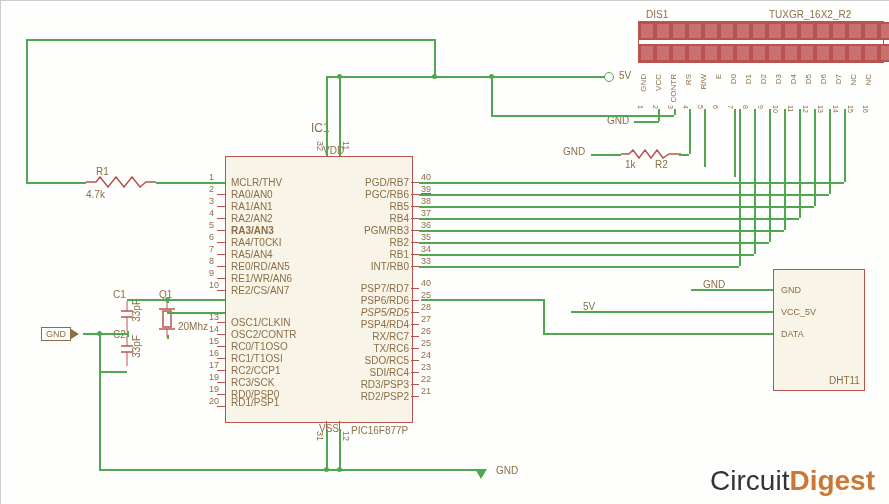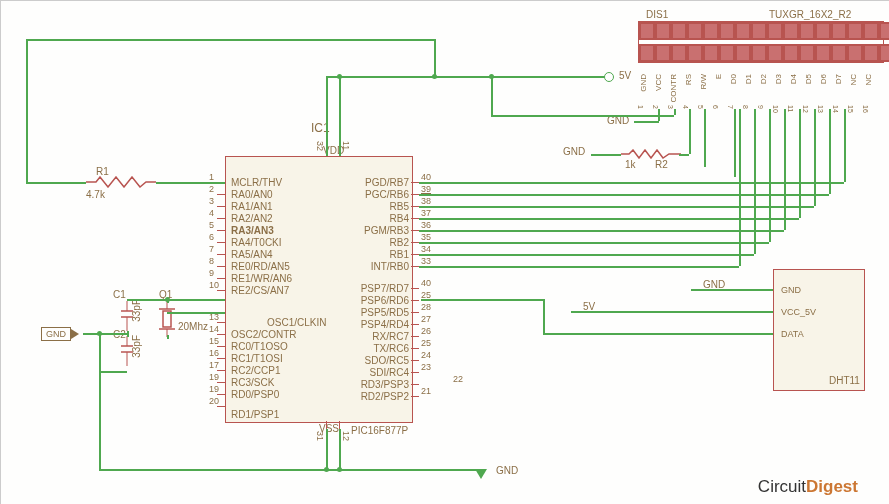--- a/index.html
+++ b/index.html
@@ -14,21 +14,21 @@
 .comp-label{position:absolute;font-size:10px;color:#8B6F47}
 .gnd-arrow{position:absolute;width:0;height:0;border-left:6px solid transparent;border-right:6px solid transparent;border-top:10px solid #4FA84F}
 .gnd-port{position:absolute;display:flex;align-items:center}
 .gnd-port-box{border:1px solid #8B6F47;padding:1px 4px;font-size:9px}
 .gnd-port-tri{width:0;height:0;border-top:5px solid transparent;border-bottom:5px solid transparent;border-left:8px solid #8B6F47}
 .lcd-module{position:absolute;border:1px solid #B85450}
 .lcd-strip{display:flex}
 .lcd-cell{width:14px;height:16px;border:1px solid #B85450;background:#B85450}
 .lcd-cell-inner{width:12px;height:14px;margin:1px;background:#C97070}
 .lcd-label{position:absolute;font-size:8px;color:#8B6F47;writing-mode:vertical-rl;transform:rotate(180deg)}
-.logo{position:absolute;right:32px;bottom:8px;font-size:17px;font-weight:300;color:#333}
+.logo{position:absolute;right:15px;bottom:8px;font-size:28px;font-weight:300;color:#333}
 .logo b{font-weight:700;color:#c73}
 .resistor{position:absolute;height:1px}
 .resistor svg{display:block}
 .cap{position:absolute}
 .crystal{position:absolute}
 .junction{position:absolute;width:5px;height:5px;background:#4FA84F;border-radius:50%;margin-left:-2px;margin-top:-2px}
 .vcc-circle{position:absolute;width:8px;height:8px;border:1.5px solid #4FA84F;border-radius:50%;background:#fff}
 </style>
 </head>
 <body>
@@ -206,42 +206,42 @@
       <div class="pin-num" style="left: 208px; top: 255px;">8</div>
       <div class="chip-label" style="left: 230px; top: 260px;">RE0/RD/AN5</div>
       <div class="pin-tick" style="left: 216px; top: 277px;"></div>
       <div class="pin-num" style="left: 208px; top: 267px;">9</div>
       <div class="chip-label" style="left: 230px; top: 272px;">RE1/WR/AN6</div>
       <div class="pin-tick" style="left: 216px; top: 289px;"></div>
       <div class="pin-num" style="left: 208px; top: 279px;">10</div>
       <div class="chip-label" style="left: 230px; top: 284px;">RE2/CS/AN7</div>
       <div class="pin-tick" style="left: 216px; top: 321px;"></div>
       <div class="pin-num" style="left: 208px; top: 311px;">13</div>
-      <div class="chip-label" style="left: 230px; top: 316px; margin-left: 36px;">OSC1/CLKIN</div>
+      <div class="chip-label" style="left: 230px; top: 316px;">OSC1/CLKIN</div>
       <div class="pin-tick" style="left: 216px; top: 333px;"></div>
       <div class="pin-num" style="left: 208px; top: 323px;">14</div>
       <div class="chip-label" style="left: 230px; top: 328px;">OSC2/CONTR</div>
       <div class="pin-tick" style="left: 216px; top: 345px;"></div>
       <div class="pin-num" style="left: 208px; top: 335px;">15</div>
       <div class="chip-label" style="left: 230px; top: 340px;">RC0/T1OSO</div>
       <div class="pin-tick" style="left: 216px; top: 357px;"></div>
       <div class="pin-num" style="left: 208px; top: 347px;">16</div>
       <div class="chip-label" style="left: 230px; top: 352px;">RC1/T1OSI</div>
       <div class="pin-tick" style="left: 216px; top: 369px;"></div>
       <div class="pin-num" style="left: 208px; top: 359px;">17</div>
       <div class="chip-label" style="left: 230px; top: 364px; text-align: center;">RC2/CCP1</div>
       <div class="pin-tick" style="left: 216px; top: 381px;"></div>
       <div class="pin-num" style="left: 208px; top: 371px;">19</div>
       <div class="chip-label" style="left: 230px; top: 376px;">RC3/SCK</div>
       <div class="pin-tick" style="left: 216px; top: 393px;"></div>
       <div class="pin-num" style="left: 208px; top: 383px;">19</div>
       <div class="chip-label" style="left: 230px; top: 388px;">RD0/PSP0</div>
       <div class="pin-tick" style="left: 216px; top: 405px;"></div>
       <div class="pin-num" style="left: 208px; top: 395px;">20</div>
-      <div class="chip-label" style="left: 230px; top: 408px;">RD1/PSP1</div>
+      <div class="chip-label" style="left: 230px; top: 396px;">RD1/PSP1</div>
     </div>
 <div id="ic1-right-pins">
       <div class="pin-tick" style="left: 410px; top: 181px;"></div>
       <div class="pin-num" style="left: 420px; top: 171px;">40</div>
       <div class="chip-label" style="right: 481px; top: 176px; text-align: right;">PGD/RB7</div>
       <div class="pin-tick" style="left: 410px; top: 193px;"></div>
       <div class="pin-num" style="left: 420px; top: 183px; text-decoration: underline;">39</div>
       <div class="chip-label" style="right: 481px; top: 188px; text-align: right;">PGC/RB6</div>
       <div class="pin-tick" style="left: 410px; top: 205px;"></div>
       <div class="pin-num" style="left: 420px; top: 195px;">38</div>
@@ -262,38 +262,38 @@
       <div class="pin-num" style="left: 420px; top: 255px;">33</div>
       <div class="chip-label" style="right: 481px; top: 260px; text-align: right;">INT/RB0</div>
       <div class="pin-tick" style="left: 410px; top: 287px;"></div>
       <div class="pin-num" style="left: 420px; top: 277px;">40</div>
       <div class="chip-label" style="right: 481px; top: 282px; text-align: right;">PSP7/RD7</div>
       <div class="pin-tick" style="left: 410px; top: 299px;"></div>
       <div class="pin-num" style="left: 420px; top: 289px;">25</div>
       <div class="chip-label" style="right: 481px; top: 294px; text-align: right;">PSP6/RD6</div>
       <div class="pin-tick" style="left: 410px; top: 311px;"></div>
       <div class="pin-num" style="left: 420px; top: 301px;">28</div>
-      <div class="chip-label" style="right: 481px; top: 306px; text-align: right;">PSP5/RD5</div>
+      <div class="chip-label" style="right: 481px; top: 306px; text-align: right; font-style: italic;">PSP5/RD5</div>
       <div class="pin-tick" style="left: 410px; top: 323px;"></div>
       <div class="pin-num" style="left: 420px; top: 313px;">27</div>
       <div class="chip-label" style="right: 481px; top: 318px; text-align: right;">PSP4/RD4</div>
       <div class="pin-tick" style="left: 410px; top: 335px;"></div>
       <div class="pin-num" style="left: 420px; top: 325px;">26</div>
       <div class="chip-label" style="right: 481px; top: 330px; text-align: left;">RX/RC7</div>
       <div class="pin-tick" style="left: 410px; top: 347px;"></div>
       <div class="pin-num" style="left: 420px; top: 337px;">25</div>
       <div class="chip-label" style="right: 481px; top: 342px; text-align: right;">TX/RC6</div>
       <div class="pin-tick" style="left: 410px; top: 359px;"></div>
       <div class="pin-num" style="left: 420px; top: 349px;">24</div>
       <div class="chip-label" style="right: 481px; top: 354px; text-align: right;">SDO/RC5</div>
       <div class="pin-tick" style="left: 410px; top: 371px;"></div>
       <div class="pin-num" style="left: 420px; top: 361px;">23</div>
       <div class="chip-label" style="right: 481px; top: 366px; text-align: right;">SDI/RC4</div>
       <div class="pin-tick" style="left: 410px; top: 383px;"></div>
-      <div class="pin-num" style="left: 420px; top: 373px; margin-left: 32px;">22</div>
+      <div class="pin-num" style="left: 420px; top: 373px;">22</div>
       <div class="chip-label" style="right: 481px; top: 378px; text-align: right;">RD3/PSP3</div>
       <div class="pin-tick" style="left: 410px; top: 395px;"></div>
       <div class="pin-num" style="left: 420px; top: 385px;">21</div>
       <div class="chip-label" style="right: 481px; top: 390px; text-align: right;">RD2/PSP2</div>
     </div>
 
 <div class="pin-tick" style="left:325px;top:155px;width:1px;height:8px;transform:translateY(-8px)"></div>
 <div class="pin-tick" style="left:338px;top:155px;width:1px;height:8px;transform:translateY(-8px)"></div>
 <div class="pin-num" style="left:340px;top:140px;writing-mode:vertical-rl">11</div>
 <div class="pin-num" style="left:314px;top:140px;writing-mode:vertical-rl">32</div>

